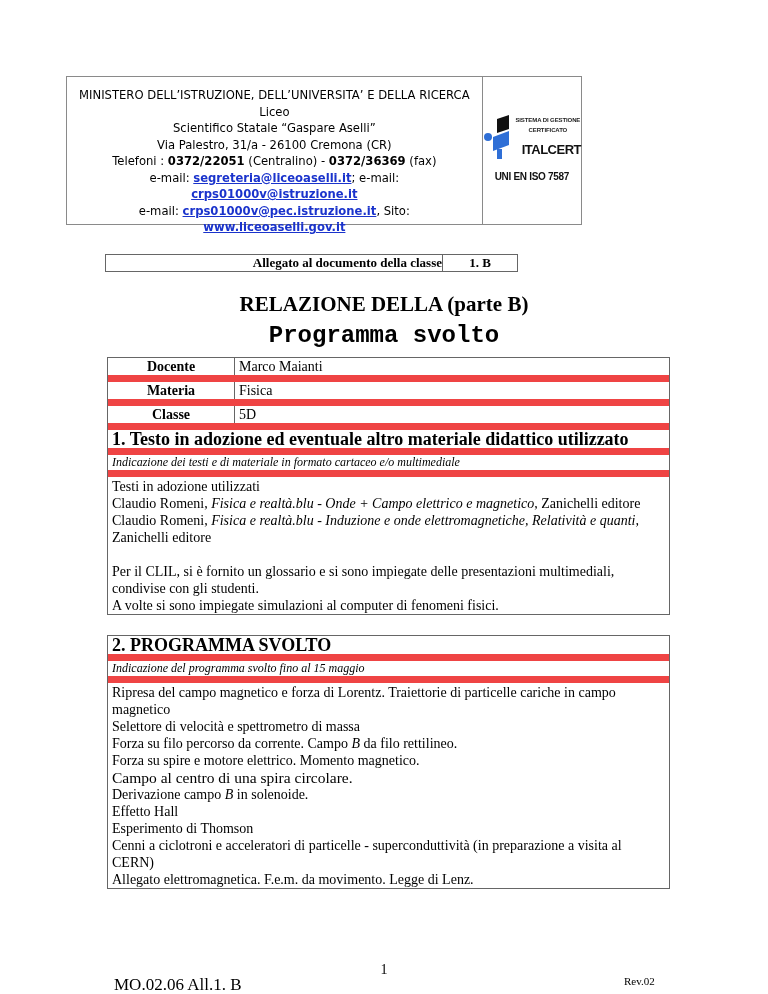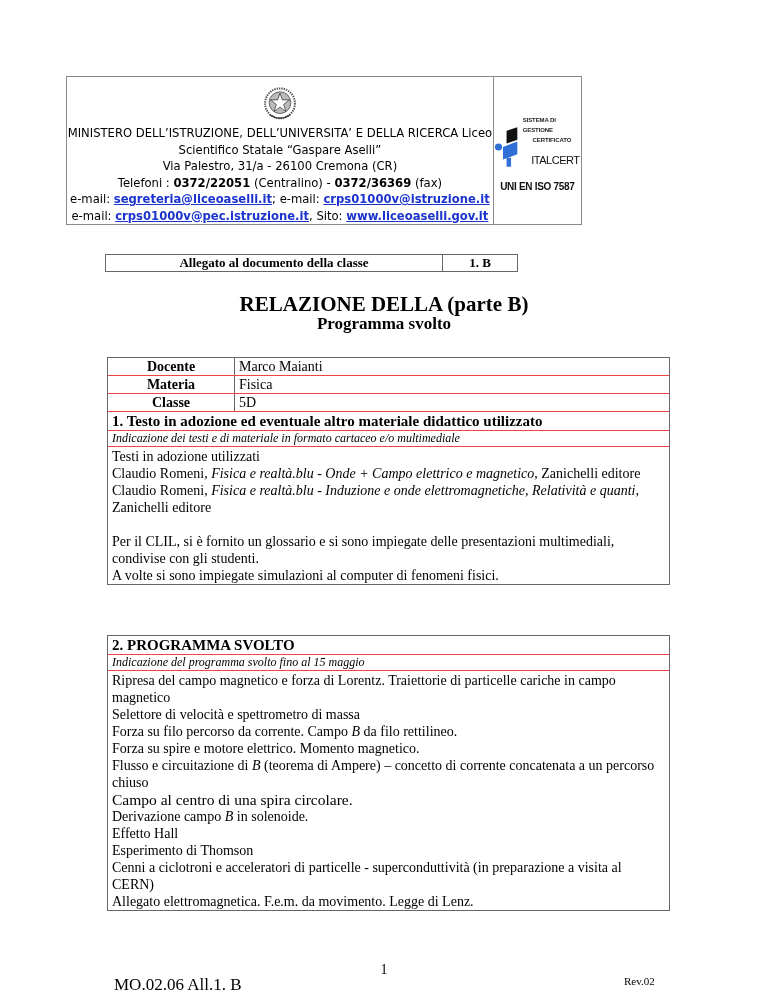--- a/index.html
+++ b/index.html
@@ -19,49 +19,49 @@
     .hdr-left b { font-weight: bold; margin-top: 42px; }
     .hdr-left a { color: #1a33cc; font-weight: bold; text-decoration: underline; }
     .hdr-right {
       flex: 1; display: flex; flex-direction: column; align-items: center; padding-top: 38px;
       font-family: "Liberation Sans", sans-serif;
     }
     .cert-row { display: flex; align-items: flex-end; }
     .cert-logo { width: 30px; height: 44px; }
     .cert-text { display: flex; flex-direction: column; align-items: center; margin-left: 2px; }
     .cert-small { font-size: 6px; font-weight: bold; color: #222; line-height: 10px; letter-spacing: -0.1px; }
-    .cert-brand { font-size: 11px; font-weight: normal; color: #111; letter-spacing: -0.5px; line-height: 18px; margin-top: 6px; margin-left: 7px; }
+    .cert-brand { font-size: 13px; font-weight: bold; color: #111; letter-spacing: -0.5px; line-height: 18px; margin-top: 6px; margin-left: 7px; }
     .cert-iso { font-size: 10px; font-weight: bold; color: #111; margin-top: 12px; letter-spacing: -0.3px; }
 
     .alleg {
       position: absolute; left: 105px; top: 254px; width: 413px; height: 18px;
       border: 1px solid #666; box-sizing: border-box; display: flex;
       font-family: "Liberation Serif", serif; font-weight: bold; font-size: 13px; line-height: 16px;
     }
-    .alleg .c1 { width: 336px; text-align: center; border-right: 1px solid #666; }
+    .alleg .c1 { width: 336px; text-align: right; border-right: 1px solid #666; }
     .alleg .c2 { flex: 1; text-align: center; }
 
     .title {
       position: absolute; left: 0; width: 768px; text-align: center;
       font-family: "Liberation Serif", serif; font-weight: bold;
     }
     .title.t1 { top: 292px; font-size: 21px; }
-    .title.t2 { top: 314px; font-size: 17px; }
+    .title.t2 { top: 322px; font-size: 24px; font-family: Liberation Mono, monospace; }
 
     .tbl {
       position: absolute; left: 107px; width: 563px; border: 1px solid #666; box-sizing: border-box;
       font-family: "Liberation Serif", serif; font-size: 14px; line-height: 17px;
     }
     .tbl1 { top: 357px; }
     .tbl2 { top: 635px; }
-    .row { border-bottom: 1px solid #ef4444; display: flex; }
+    .row { border-bottom: 7px solid #ef4444; display: flex; }
     .row:last-child { border-bottom: none; }
     .lbl { width: 126px; text-align: center; font-weight: bold; border-right: 1px solid #666; }
     .val { flex: 1; padding-left: 4px; }
-    .sec-title { font-weight: bold; font-size: 15px; padding-left: 4px; line-height: 18px; }
+    .sec-title { font-weight: bold; font-size: 18px; padding-left: 4px; line-height: 18px; }
     .sec-note { font-style: italic; font-size: 12px; padding-left: 4px; line-height: 15px; }
     .body-cell { padding: 1px 6px 0 4px; }
     .body-cell p { margin: 0; }
     .gap { height: 17px; }
     .larger { font-size: 15.5px; }
 
     .footer { position: absolute; font-family: "Liberation Serif", serif; }
     .f-left { left: 114px; top: 975px; font-size: 17px; }
     .f-center { left: 0; width: 768px; text-align: center; top: 962px; font-size: 14px; }
     .f-right { left: 624px; top: 975px; font-size: 11px; }
@@ -153,21 +153,20 @@
   </div>
   <div class="row">
     <div class="sec-note">Indicazione del programma svolto fino al 15 maggio</div>
   </div>
   <div class="row">
     <div class="body-cell">
       <p>Ripresa del campo magnetico e forza di Lorentz. Traiettorie di particelle cariche in campo magnetico</p>
       <p>Selettore di velocità e spettrometro di massa</p>
       <p>Forza su filo percorso da corrente. Campo <i>B</i> da filo rettilineo.</p>
       <p>Forza su spire e motore elettrico. Momento magnetico.</p>
-      <p>Flusso e circuitazione di <i>B</i> (teorema di Ampere) – concetto di corrente concatenata a un percorso chiuso</p>
       <p class="larger">Campo al centro di una spira circolare.</p>
       <p>Derivazione campo <i>B</i> in solenoide.</p>
       <p>Effetto Hall</p>
       <p>Esperimento di Thomson</p>
       <p>Cenni a ciclotroni e acceleratori di particelle - superconduttività (in preparazione a visita al CERN)</p>
       <p>Allegato elettromagnetica. F.e.m. da movimento. Legge di Lenz.</p>
     </div>
   </div>
 </div>
 

